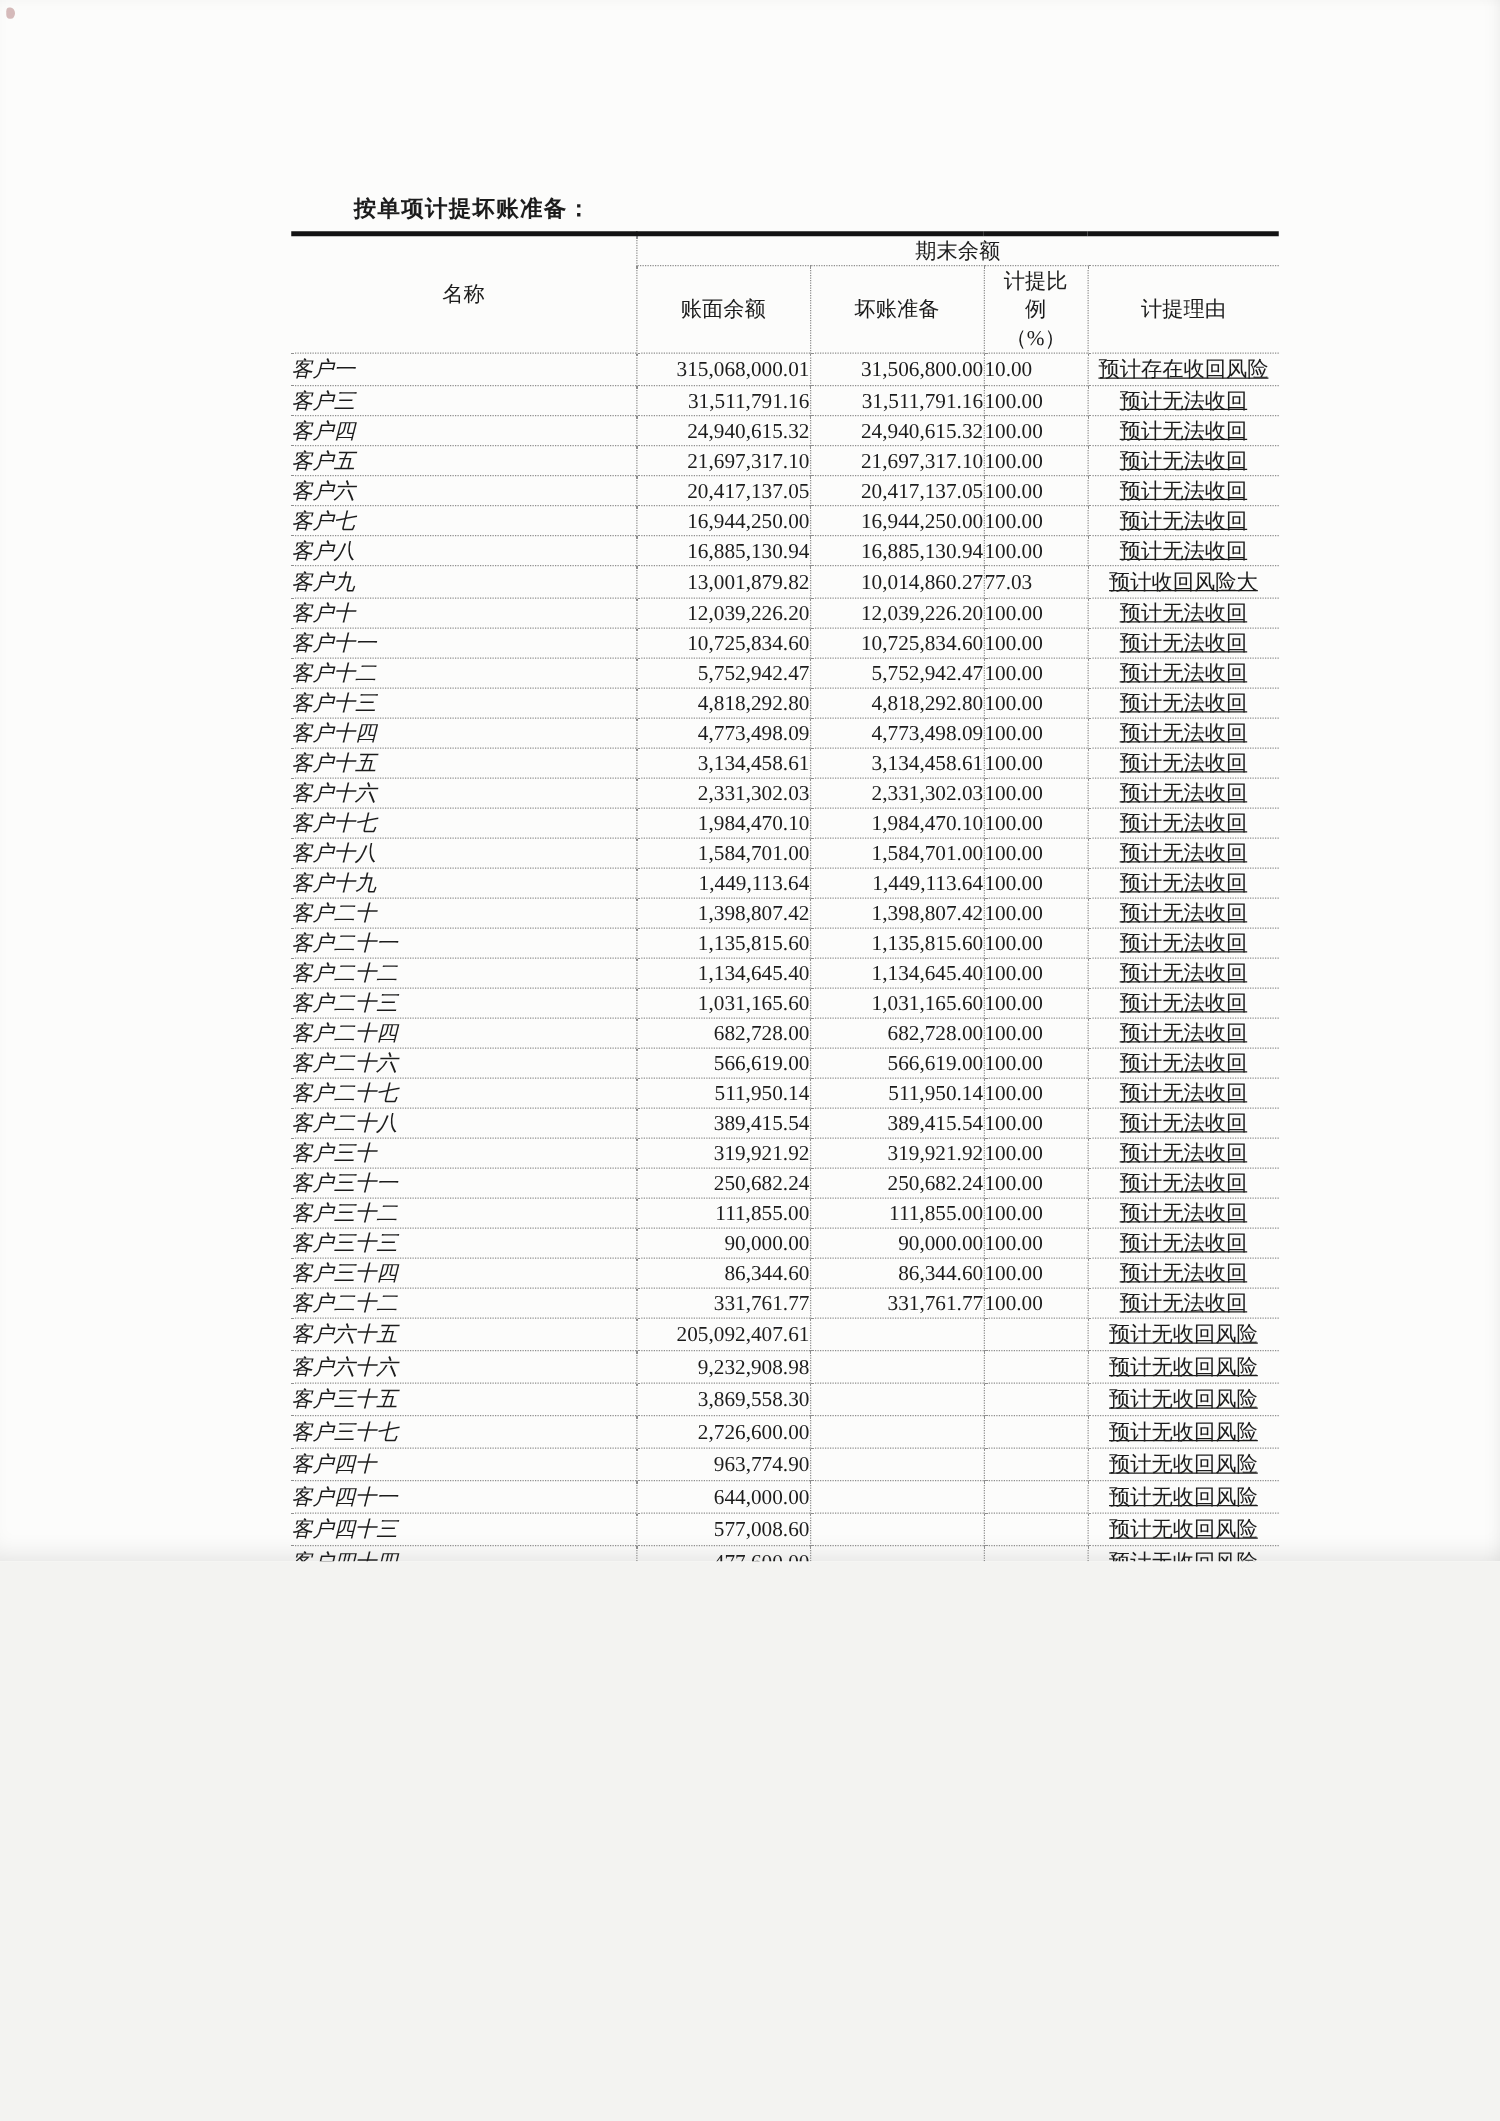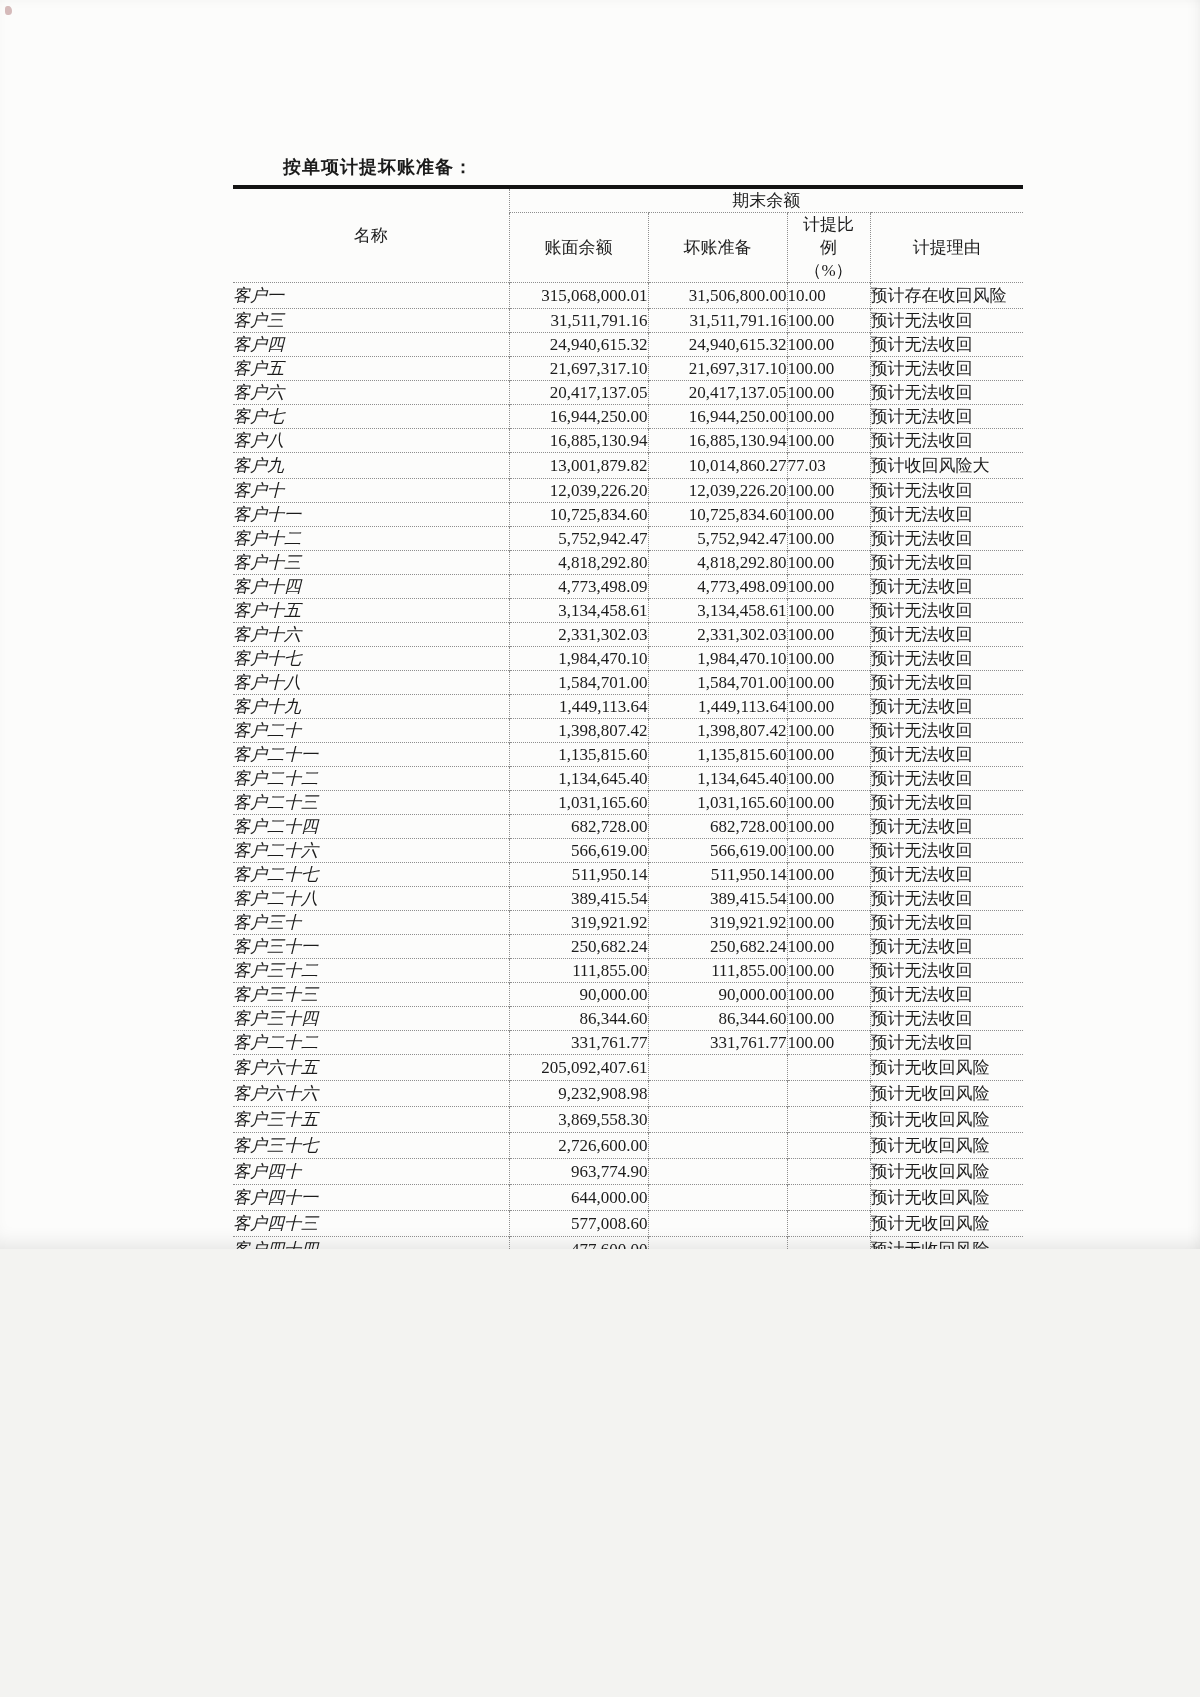--- a/index.html
+++ b/index.html
@@ -56,23 +56,24 @@
   .bdt th { }
   .th-name { }
   .th-span { height: 23px; }
   .hrow-b th { height: 69px; }
   .th-ratio { white-space: pre-line; }
   
   .td-name  { text-align: left;  padding-left: 12px; font-style: italic; }
   .td-num   { text-align: right; padding-right: 10px; }
   .td-ratio { text-align: left; padding-right: 9px; }
   .td-reason{
-    text-align: left;
+    text-align: center;
     padding-left: 16px; padding-right: 26px;
     word-break: break-all;
+    text-decoration: underline;
   }
   tr.double td { padding-top: 1px; padding-bottom: 1px; }
   .page-footer {
     position: absolute; left: 0; top: 1571px;
     width: 1200px;
     text-align: center;
     font-size: 17px;
     letter-spacing: 1px;
   }
 </style>

